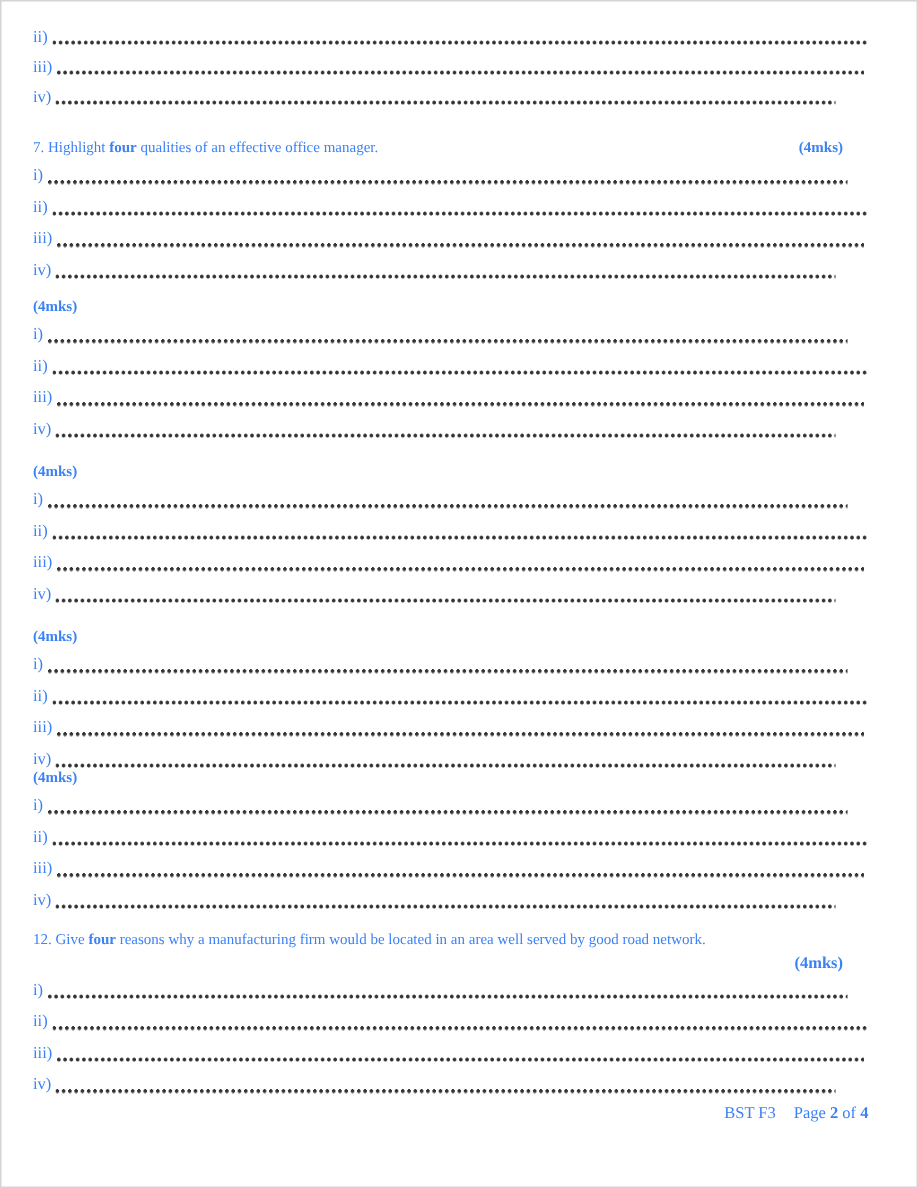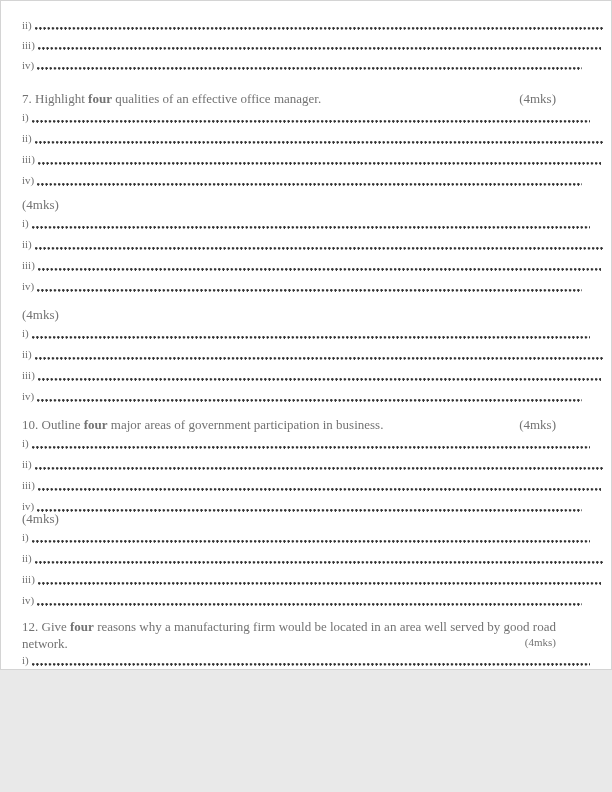--- a/index.html
+++ b/index.html
@@ -1,26 +1,26 @@
 <!DOCTYPE html>
 <html><head>
 <meta charset="utf-8">
 <style>
   html, body { margin: 0; padding: 0; background: #e9e9e9; }
   .page {
     position: relative;
     width: 612px;
-    height: 670px;
+    height: 792px;
     margin: 0 auto;
     background: #ffffff;
     box-shadow: inset 0 0 0 1px #d4d4d4;
     box-sizing: border-box;
-    padding: 15px 8px 0 22px;
+    padding: 15px 33px 0 22px;
     font-family: "Liberation Serif", serif;
-    color: #737373;
+    color: #3b82f6;
     overflow: hidden;
   }
   .a-line {
     display: flex;
     align-items: stretch;
     height: 21px;
     line-height: 21px;
     font-size: 11px;
   }
   .cont .a-line { height: 20px; line-height: 20px; }
@@ -36,25 +36,25 @@
   .end-0 { margin-right: 14px; }
   .end-1 { margin-right: 0; }
   .end-2 { margin-right: 3px; }
   .end-3 { margin-right: 22px; }
   .q-head {
     display: flex;
     justify-content: space-between;
     align-items: flex-start;
     height: 17px;
     line-height: 17px;
-    font-size: 13px;
+    font-size: 10px;
     gap: 19px;
   }
   .q-text { margin: 0; flex: 1 1 auto; }
-  .marks { flex: none; margin-right: 48px; }
+  .marks { flex: none; margin-right: 17px; font-weight: bold; }
   .marks-row {
     height: 15px;
     line-height: 15px;
     font-size: 11px;
     text-align: right;
   }
   #q7  { margin-top: 15px; }
   #q8  { margin-top: 5px; }
   #q9  { margin-top: 9px; }
   #q10 { margin-top: 9px; }
@@ -157,26 +157,20 @@
       <span class="dots end-2"></span>
     </div>
     <div class="a-line">
       <span class="num">iv)</span>
       <span class="dots end-3"></span>
     </div>
   </section>
 
   <section class="q-block" id="q10">
     <div class="q-head">
-      <p class="q-text">
-        <span>10.</span>
-        <span>Outline</span>
-        <b>four</b>
-        <span>major areas of government participation in business.</span>
-      </p>
       <span class="marks">(4mks)</span>
     </div>
     <div class="a-line">
       <span class="num">i)</span>
       <span class="dots end-0"></span>
     </div>
     <div class="a-line">
       <span class="num">ii)</span>
       <span class="dots end-1"></span>
     </div>
@@ -235,14 +229,20 @@
     <div class="a-line">
       <span class="num">iii)</span>
       <span class="dots end-2"></span>
     </div>
     <div class="a-line">
       <span class="num">iv)</span>
       <span class="dots end-3"></span>
     </div>
   </section>
 
+  <div class="footer">
+    <span>BST F3</span><span class="page-indicator"><span>Page</span>
+      <b>2</b>
+      <span>of</span>
+      <b>4</b></span>
+  </div>
 
 </div>
 
 </body></html>

